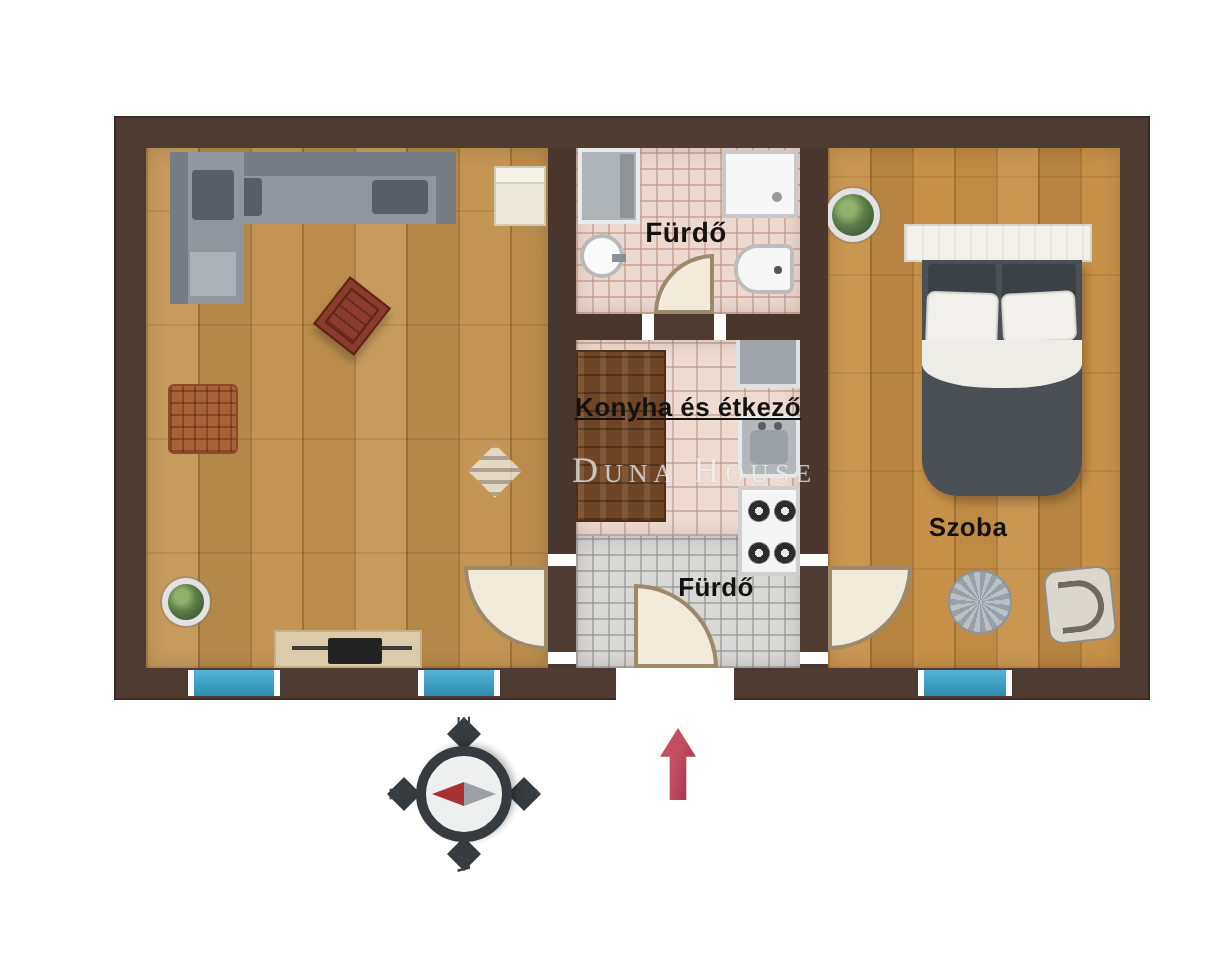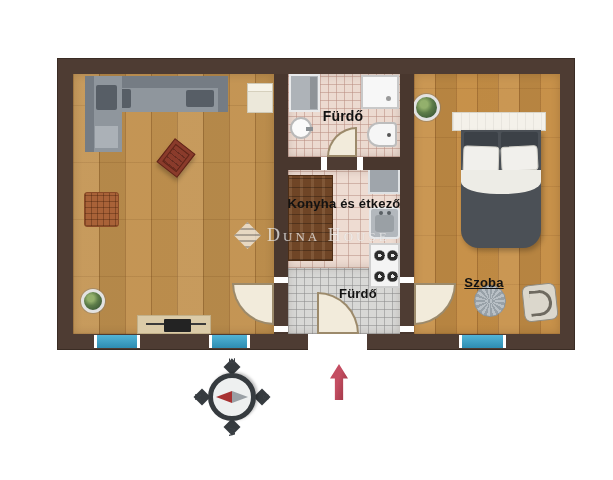--- a/index.html
+++ b/index.html
@@ -41,21 +41,21 @@
             border-left: 3px solid #fff; border-right: 3px solid #fff; }
   .cap { position: absolute; background: #ffffff; }
   .door { position: absolute; background: #f2ebdb; border: 2px solid #9c8a6b; }
 
   
   .room-label { position: absolute; color: #121212; font-weight: bold; font-size: 13px;
                 text-align: center; white-space: nowrap; letter-spacing: .2px; z-index: 30; }
 
   
   .wm { position: absolute; left: 234px; top: 222px; display: flex; align-items: center;
-        gap: 6px; z-index: 40; opacity: .85; }
+        gap: 25px; z-index: 40; opacity: .85; }
   .wm-logo { width: 27px; height: 27px; position: relative; }
   .wm-diamond { position: absolute; left: 4px; top: 4px; width: 19px; height: 19px;
         transform: rotate(45deg); background: rgba(250,250,250,.78);
         background-image: repeating-linear-gradient(135deg, rgba(110,110,110,.55) 0 2px, transparent 2px 6px); }
   .wm-text { font-family: "Liberation Serif", serif; font-variant: small-caps;
         font-size: 18px; letter-spacing: 3px; color: rgba(250,250,250,.8);
         text-shadow: 0 0 1px rgba(130,130,130,.4); }
 
   
   .fur { position: absolute; }
@@ -234,23 +234,23 @@
   <div class="door" style="left:327px;top:127px;width:30px;height:30px;border-top-left-radius:100%;"></div>
   <div class="door" style="left:232px;top:283px;width:42px;height:42px;border-bottom-left-radius:100%;"></div>
   <div class="door" style="left:414px;top:283px;width:42px;height:42px;border-bottom-right-radius:100%;"></div>
   <div class="door" style="left:317px;top:292px;width:42px;height:42px;border-top-right-radius:100%;"></div>
 
   <div class="window" style="left:94px;top:335px;width:46px;height:13px;"></div>
   <div class="window" style="left:209px;top:335px;width:41px;height:13px;"></div>
   <div class="window" style="left:459px;top:335px;width:47px;height:13px;"></div>
 
   <div class="room-label" style="left:310px;top:108px;width:66px;font-size:14px;">Fürdő</div>
-  <div class="room-label" style="left:286px;top:196px;width:116px;">Konyha és étkező</div>
+  <div class="room-label" style="left:286px;top:196px;width:116px;text-decoration:underline;">Konyha és étkező</div>
   <div class="room-label" style="left:326px;top:286px;width:64px;">Fürdő</div>
-  <div class="room-label" style="left:452px;top:275px;width:64px;text-decoration:underline;">Szoba</div>
+  <div class="room-label" style="left:452px;top:256px;width:64px;">Szoba</div>
 
   <div class="wm">
     <div class="wm-logo">
       <div class="wm-diamond"></div>
     </div>
     <div class="wm-text">Duna House</div>
   </div>
 
   <div class="compass">
     <div class="c-tip" style="left:32px;top:2px;"></div>

